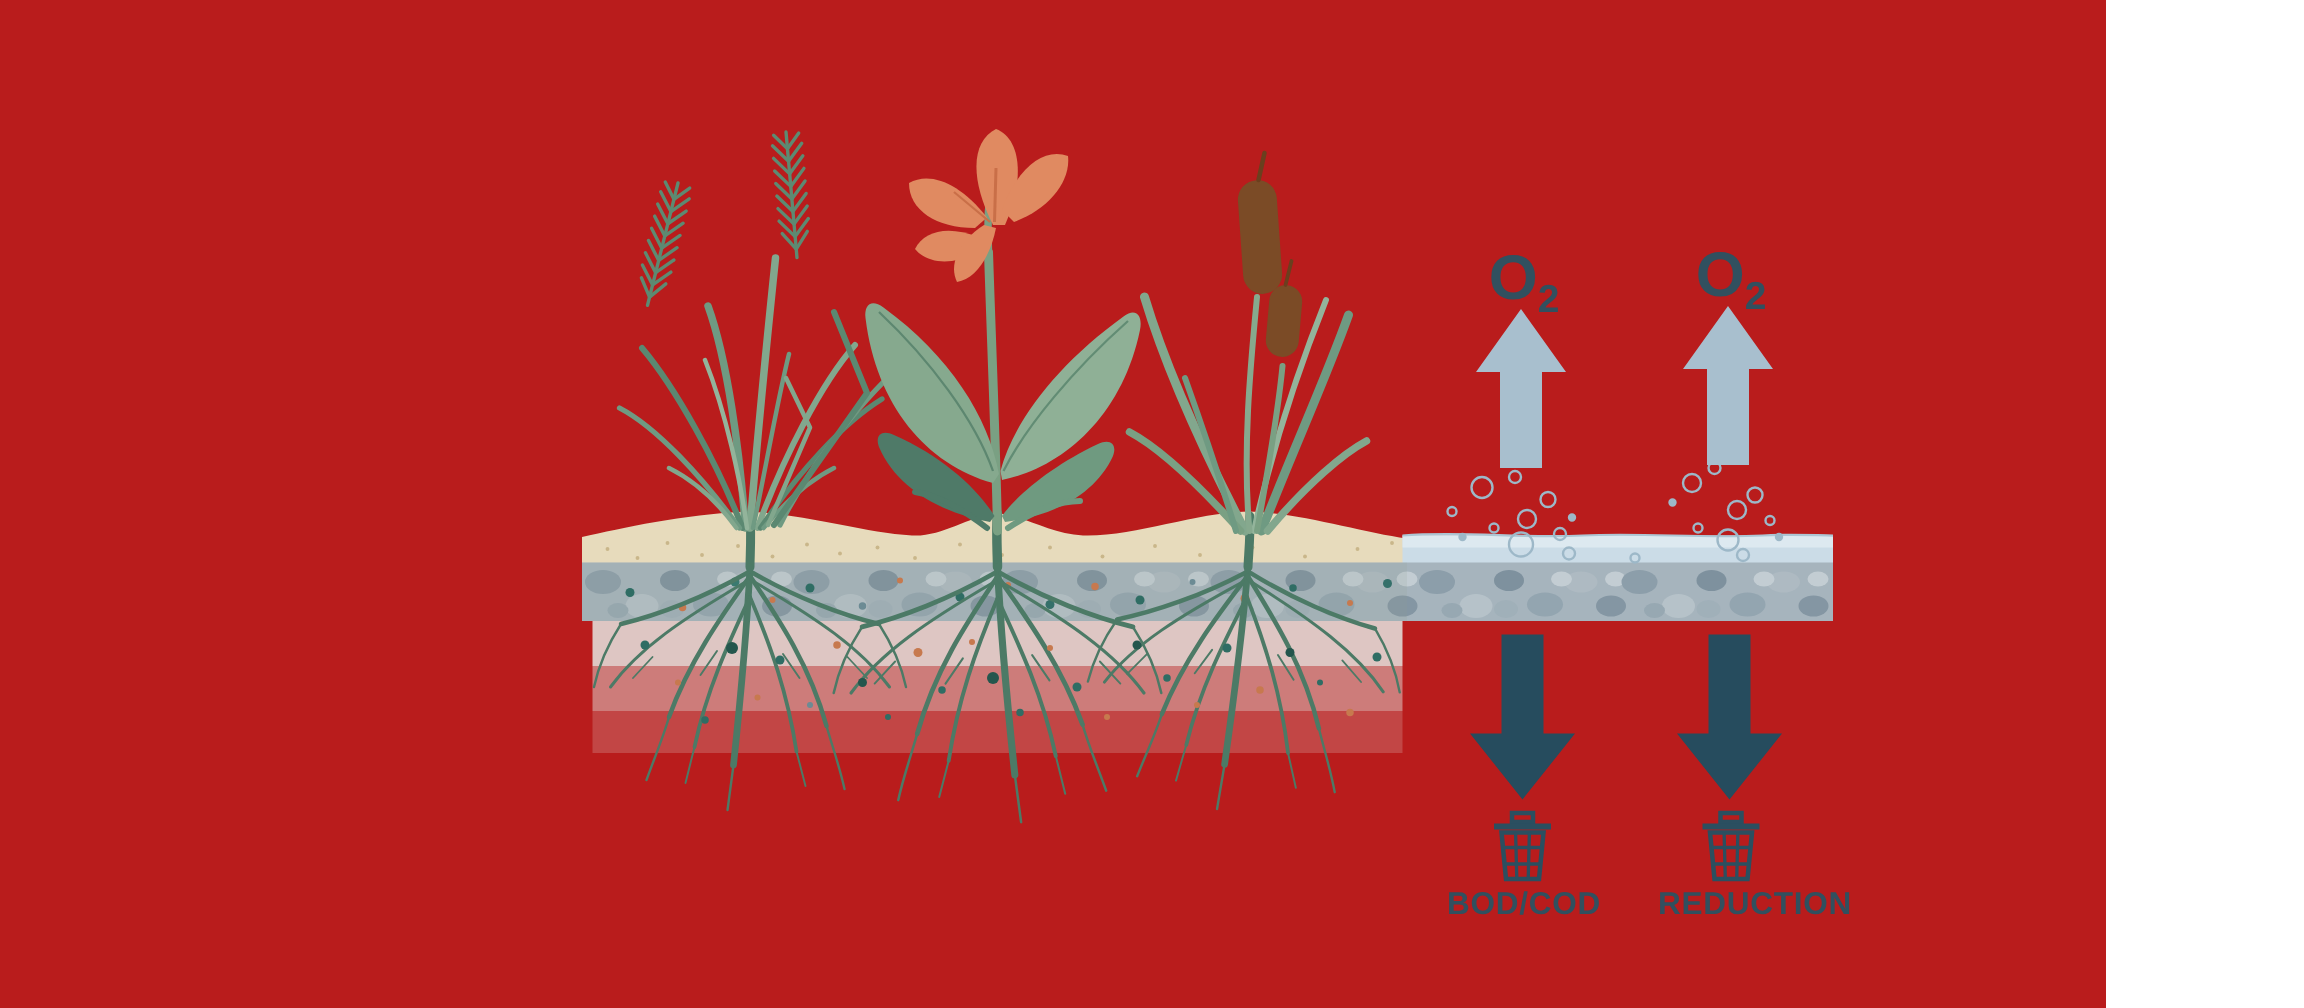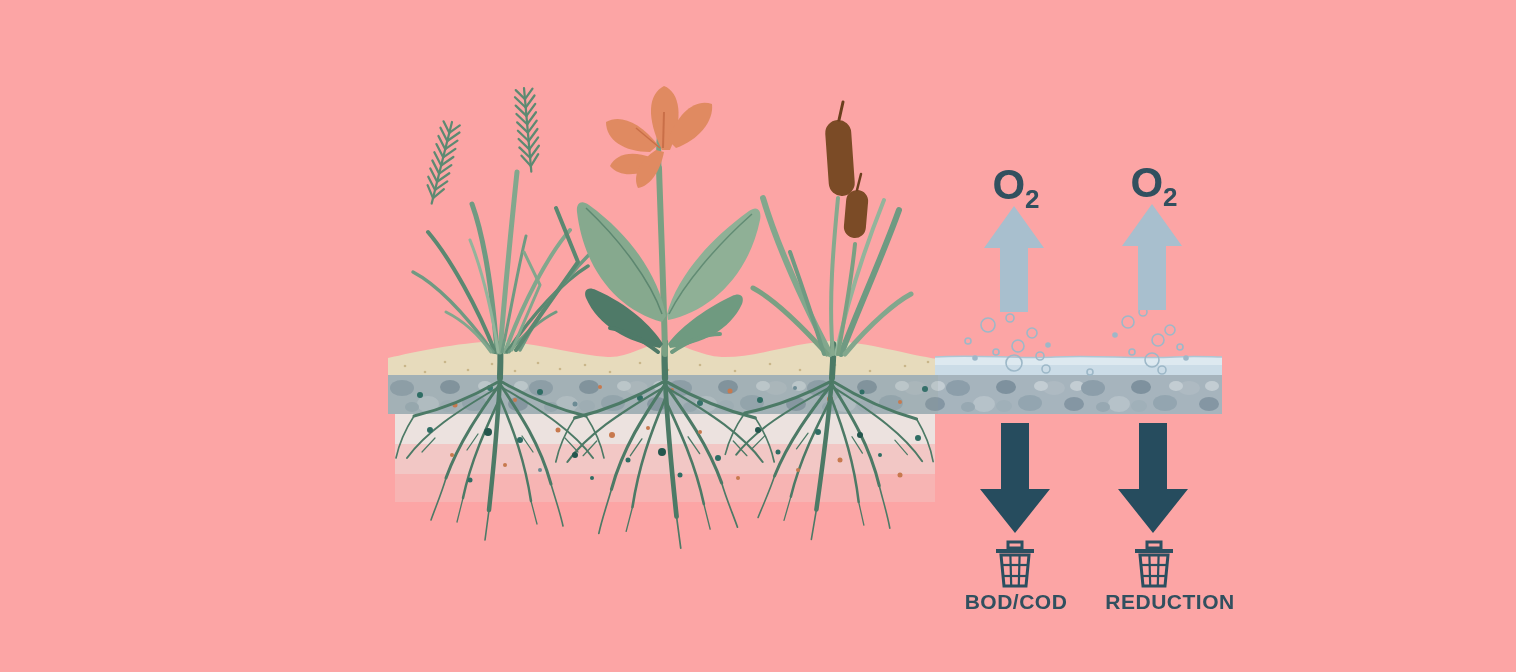--- a/index.html
+++ b/index.html
@@ -1,16 +1,16 @@
 <!DOCTYPE html>
 <html><head>
 <meta charset="utf-8">
 <style>
   html,body{margin:0;padding:0;background:#ffffff;}
-  .canvas{position:relative;width:1516px;height:672px;background:#fca5a5;overflow:hidden;
+  .canvas{position:relative;width:1404px;height:672px;background:#b91c1c;overflow:hidden;
           font-family:"Liberation Sans",sans-serif;}
   svg{display:block;}
   svg text{font-family:"Liberation Sans",sans-serif;}
 </style>
 </head>
 <body>
 
 <div class="canvas">
 <svg width="1536" height="672" viewBox="0 0 1536 672">
   <defs>

